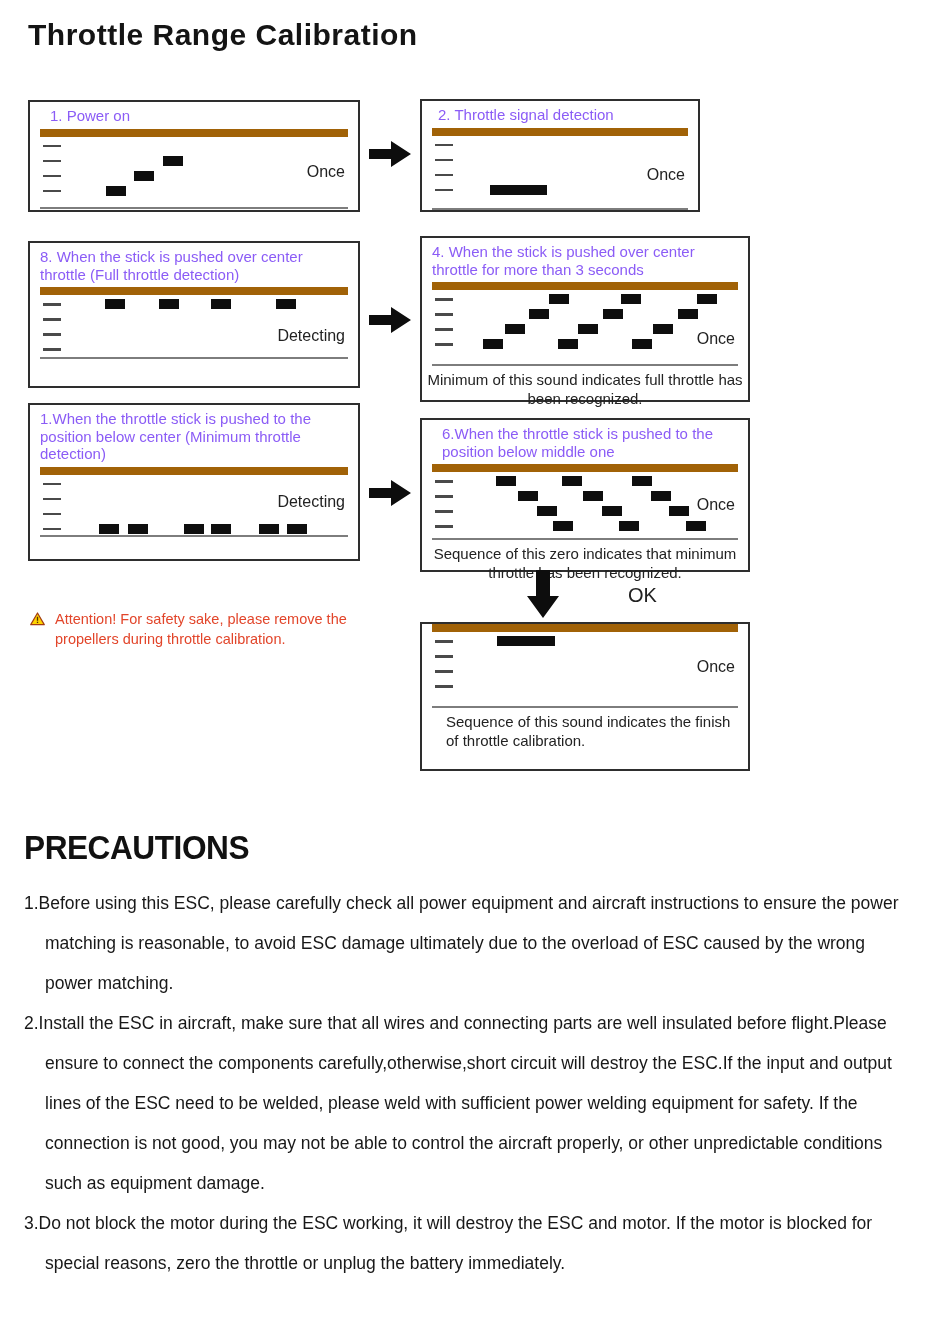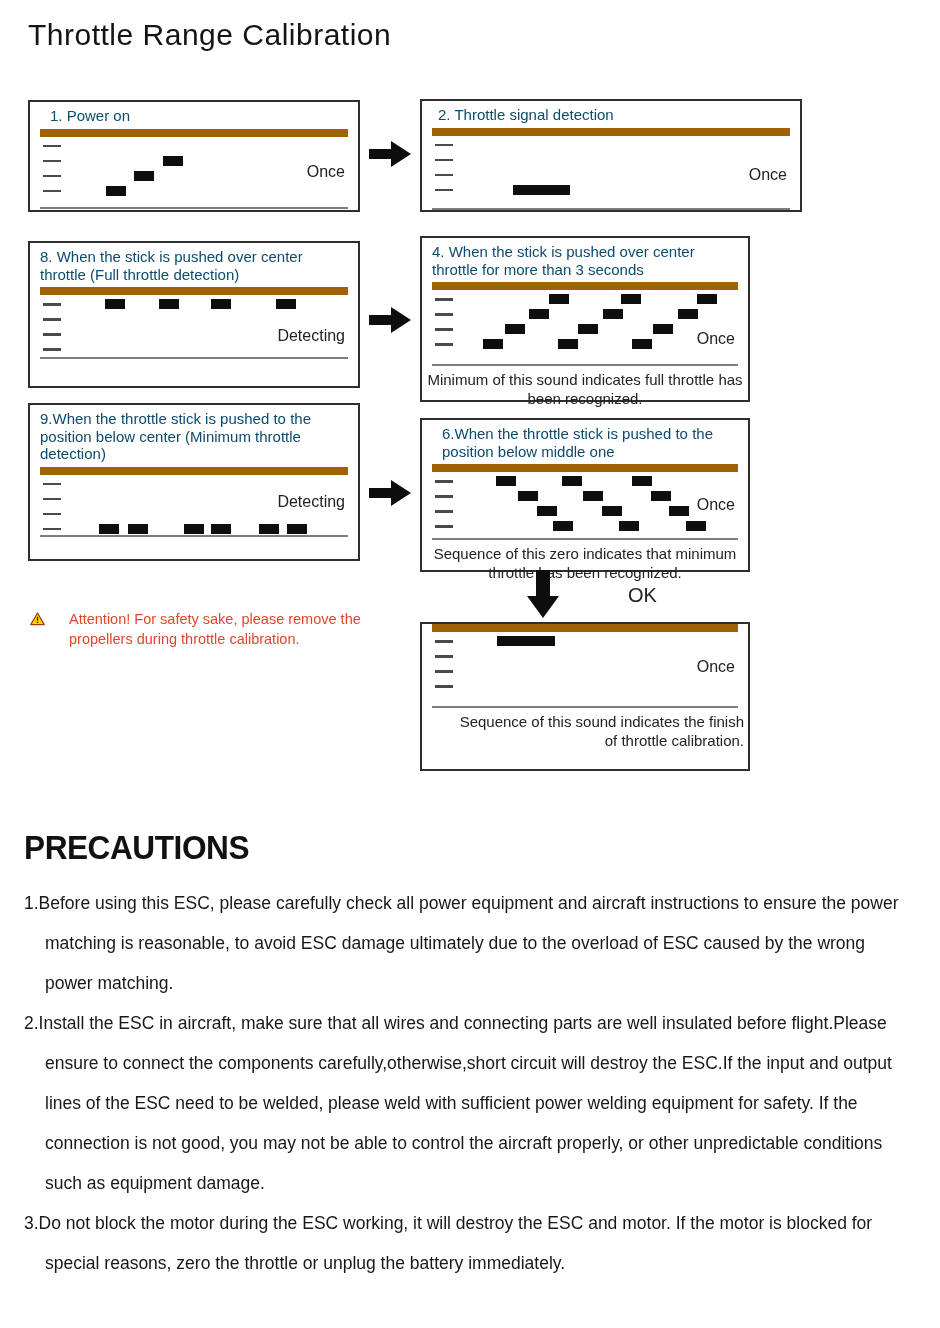--- a/index.html
+++ b/index.html
@@ -7,38 +7,38 @@
     width:940px;height:1328px;
     font-family:"Liberation Sans","DejaVu Sans",sans-serif;
     color:#1c1c1c;
     position:relative;
     overflow:hidden;
   }
   
   .diagram{position:relative;width:940px;height:800px;}
   .page-title{
     position:absolute;left:28px;top:18px;margin:0;
-    font-size:30px;font-weight:400;letter-spacing:.5px;color:#141414;text-align:right;
+    font-size:30px;font-weight:700;letter-spacing:.5px;color:#141414;text-align:right;
   }
   .step-box{
     position:absolute;
     border:2px solid #2e2e2e;
     background:#fff;
     box-sizing:border-box;
     display:flex;flex-direction:column;
   }
   .s1{left:28px;top:100px;width:332px;height:112px;}
-  .s2{left:420px;top:99px;width:382px;height:113px;}
+  .s2{left:420px;top:99px;width:280px;height:113px;}
   .s3{left:28px;top:241px;width:332px;height:147px;}
   .s4{left:420px;top:236px;width:330px;height:166px;}
   .s5{left:28px;top:403px;width:332px;height:158px;}
   .s6{left:420px;top:418px;width:330px;height:154px;}
   .s7{left:420px;top:622px;width:330px;height:149px;}
   .step-title{
-    font-size:15px;line-height:17.5px;color:#0c4a6e;
+    font-size:15px;line-height:17.5px;color:#8b5cf6;
     padding:5px 8px 4px 10px;
   }
   .s1 .step-title{padding-left:20px;}
   .s2 .step-title{padding-left:16px;}
   .s6 .step-title{padding-left:20px;}
   .s7 .step-title{padding-left:14px;}
   .staff{
     position:relative;
     margin:0 10px;
     border-top:8px solid #a16207;
@@ -63,33 +63,33 @@
   .s2 .staff-label{top:30px;}
   .s3 .staff-label{top:32px;}
   .s4 .staff-label{top:40px;}
   .s5 .staff-label{top:18px;}
   .s6 .staff-label{top:24px;}
   .s7 .staff-label{top:26px;}
   .step-caption{
     font-size:15px;line-height:18.5px;color:#222;
     text-align:center;padding:5px 4px 0 4px;
   }
-  .s7 .step-caption{text-align:right;padding-left:24px;}
+  .s7 .step-caption{text-align:left;padding-left:24px;}
   .arrow{position:absolute;fill:#0d0d0d;}
   .a1{left:369px;top:140px;width:42px;height:28px;}
   .a2{left:369px;top:306px;width:42px;height:28px;}
   .a3{left:369px;top:479px;width:42px;height:28px;}
   .a-down{left:527px;top:570px;width:32px;height:48px;}
   .ok-label{
     position:absolute;left:628px;top:584px;
     font-size:20px;color:#222;
   }
   .attention{
     position:absolute;left:30px;top:610px;width:356px;
-    display:flex;gap:24px;
+    display:flex;gap:10px;
     font-size:14.5px;line-height:19.5px;
   }
   .warn-icon{flex:none;width:15px;height:14px;margin-top:2px;}
   
   .precautions{padding:0 28px 0 24px;}
   .precautions h2{
     margin:28px 0 16px 0;
     font-size:34px;font-weight:800;color:#111;
     letter-spacing:-.5px;
     transform:scaleX(.93);transform-origin:left center;
@@ -167,21 +167,21 @@
         <span class="note" style="left: 61.9%; top: 4px; background: rgb(14, 14, 14);"></span>
         <span class="note" style="left: 65.2%; top: 49px; background: rgb(14, 14, 14);"></span>
         <span class="note" style="left: 72.3%; top: 34px; background: rgb(14, 14, 14);"></span>
         <span class="note" style="left: 80.3%; top: 19px; background: rgb(14, 14, 14);"></span>
         <span class="note" style="left: 86.5%; top: 4px; background: rgb(14, 14, 14);"></span>
       </div>
     <div class="step-caption">Minimum of this sound indicates full throttle has been recognized.</div>
   </div>
 
   <div class="step-box s5">
-    <div class="step-title">9.When the throttle stick is pushed to the position below center (Minimum throttle detection)</div>
+    <div class="step-title">1.When the throttle stick is pushed to the position below center (Minimum throttle detection)</div>
     <div class="staff">
       <span class="staff-label">Detecting</span>
     <span class="dash" style="top: 8px;"></span>
         <span class="dash" style="top: 23px;"></span>
         <span class="dash" style="top: 38px;"></span>
         <span class="dash" style="top: 53px;"></span>
         <span class="note" style="left: 19%; top: 49px; background: rgb(14, 14, 14);"></span>
         <span class="note" style="left: 28.7%; top: 49px; background: rgb(14, 14, 14);"></span>
         <span class="note" style="left: 46.8%; top: 49px; background: rgb(14, 14, 14);"></span>
         <span class="note" style="left: 55.5%; top: 49px; background: rgb(14, 14, 14);"></span>

